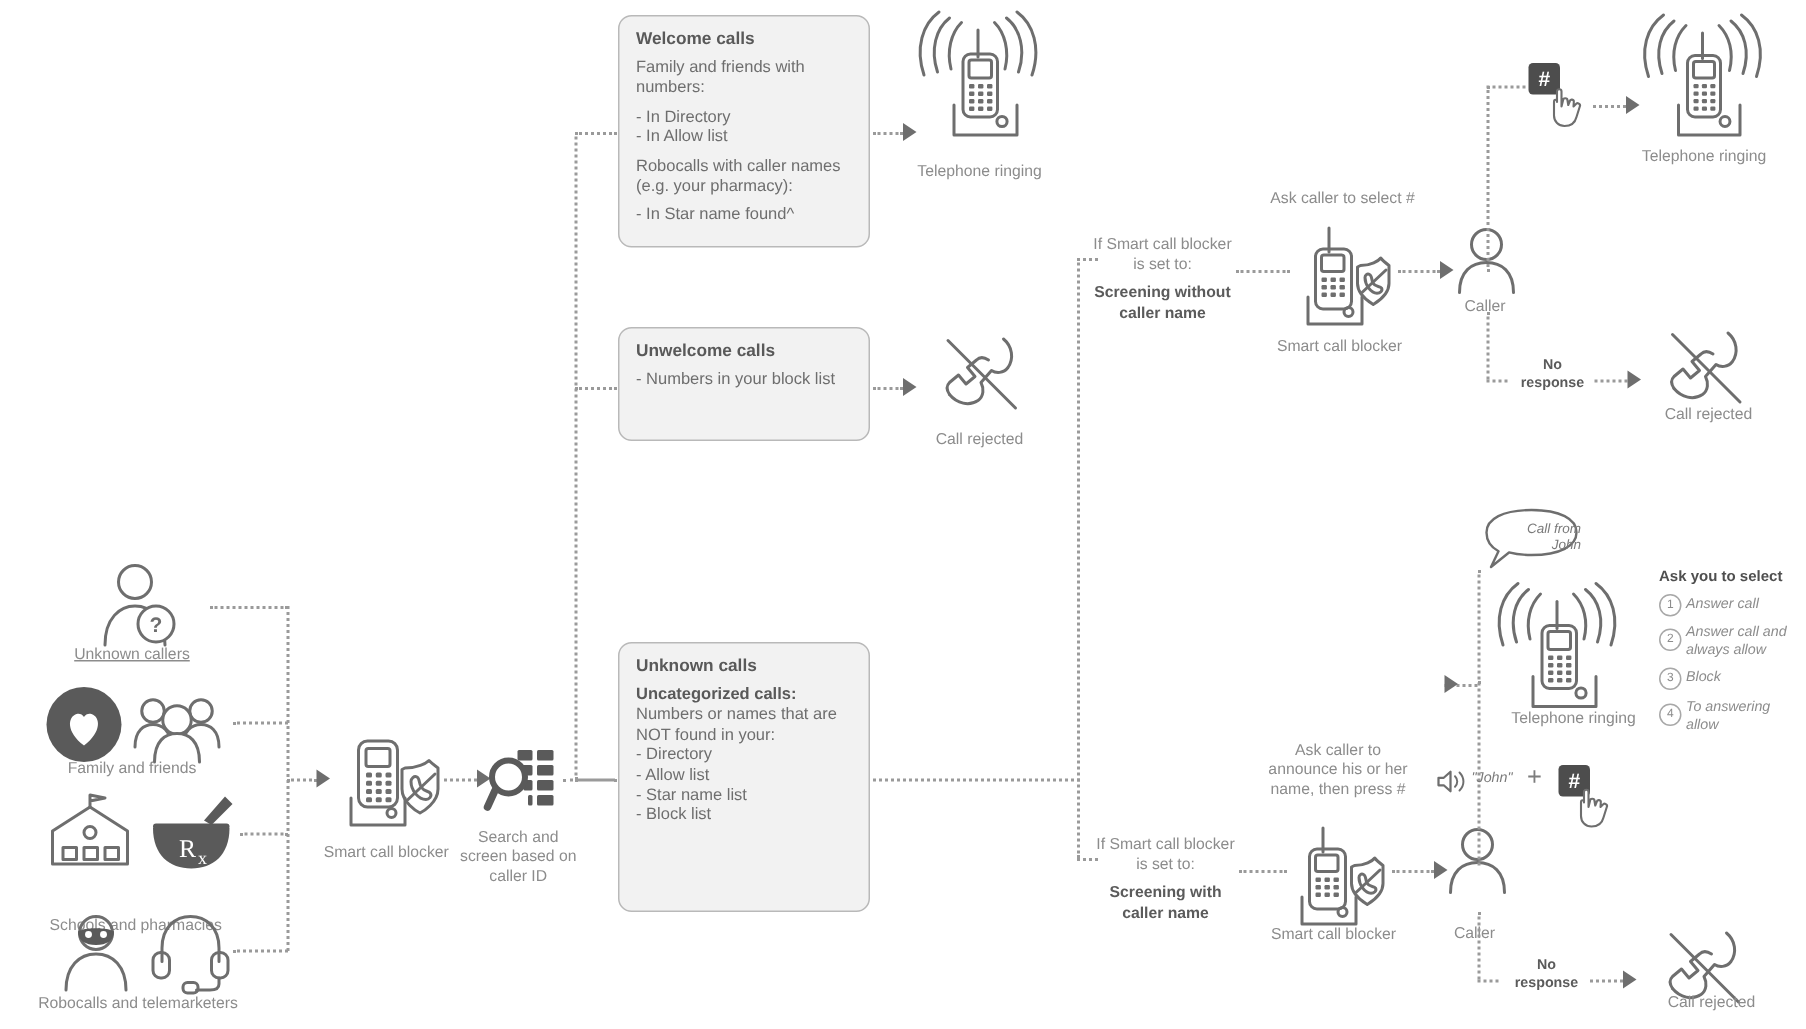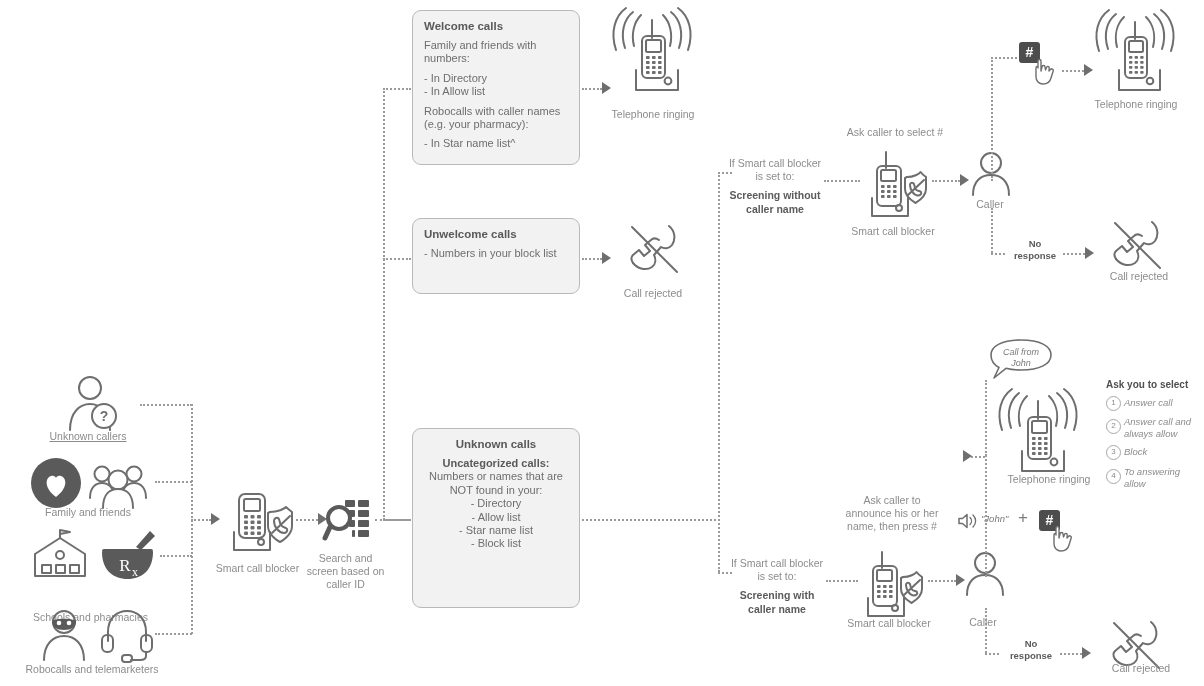--- a/index.html
+++ b/index.html
@@ -172,21 +172,21 @@
 <div class="dh" style="left:383px;top:519px;width:28px;"></div>
 
 <div class="infobox" style="left:412px;top:10px;width:168px;height:155px;">
   <span class="bt">Welcome calls</span>
   <p>Family and friends with numbers:</p>
   <p>
     <span>- In Directory</span><br>
     <span>- In Allow list</span>
   </p>
   <p>Robocalls with caller names (e.g. your pharmacy):</p>
-  <p class="last">- In Star name list^</p>
+  <p class="last">- In Star name found^</p>
 </div>
 <div class="dh" style="left:582px;top:88px;width:20px;"></div>
 <div class="arrow" style="left:602px;top:82px;"></div>
 
 <div class="abs" style="left:608px;top:12px;">
   <svg width="92" height="82" viewBox="0 0 92 82">
     <path class="st" d="M26 34 C23 22 26 10 33 3"></path>
     <path class="st" d="M17 36 C12 21 16 7 25 0"></path>
     <path class="st" d="M8 38 C2 20 7 4 18 -4"></path>
     <path class="st" d="M62 34 C65 22 62 10 55 3"></path>
@@ -224,21 +224,21 @@
 
 <div class="abs" style="left:622px;top:222px;">
   <svg width="62" height="56" viewBox="0 0 62 56">
     <path class="st" d="M47 4 C53 9 54 17 50 23 C47 27 42 27 39 25 L32 33 C34 37 34 42 30 45 C24 49 16 47 11 41"></path>
     <path class="st" d="M11 41 C9 38 9 35 11 33 L17 28 L22 34 L28 29 L23 23 L29 18 C31 16 34 16 37 18"></path>
     <line class="st" x1="10" y1="5" x2="55" y2="50"></line>
   </svg>
 </div>
 <div class="lab" style="left:592px;top:287px;width:122px;">Call rejected</div>
 
-<div class="infobox" style="left:412px;top:428px;width:168px;height:180px;text-align:center;">
+<div class="infobox" style="left:412px;top:428px;width:168px;height:180px;">
   <span class="bt">Unknown calls</span>
   <p class="last">
     <span class="sub">Uncategorized calls:</span>
     <span>Numbers or names that are NOT found in your:</span><br>
     <span>- Directory</span><br>
     <span>- Allow list</span><br>
     <span>- Star name list</span><br>
     <span>- Block list</span>
   </p>
 </div>
@@ -427,21 +427,21 @@
 <div class="dv" style="left:985px;top:380px;height:76px;"></div>
 <div class="dh" style="left:985px;top:456px;width:0px;"></div>
 <div class="dh" style="left:963px;top:456px;width:22px;"></div>
 <div class="arrow" style="left:963px;top:450px;"></div>
 
 <div class="abs" style="left:985px;top:338px;">
   <svg width="72" height="48" viewBox="0 0 72 48">
     <path class="st" style="stroke-width:1.6" d="M36 2 C55 2 66 8 66 17 C66 26 55 32 36 32 C30 32 25 31.4 21 30.3 L9 40 L14 29.5 C8.5 26.5 6 22 6 17 C6 8 17 2 36 2 Z"></path>
   </svg>
 </div>
-<div class="bubble-txt" style="left:988px;top:347px;width:66px;">
+<div class="bubble-txt" style="left:988px;top:347px;width:66px;text-align:right;">
   <span>Call from</span><br>
   <span>John</span>
 </div>
 
 <div class="abs" style="left:994px;top:392px;">
   <svg width="92" height="82" viewBox="0 0 92 82">
     <path class="st" d="M26 34 C23 22 26 11 33 4"></path>
     <path class="st" d="M17 36 C12 21 16 8 25 1"></path>
     <path class="st" d="M8 38 C2 20 7 5 18 -3"></path>
     <path class="st" d="M62 34 C65 22 62 11 55 4"></path>

